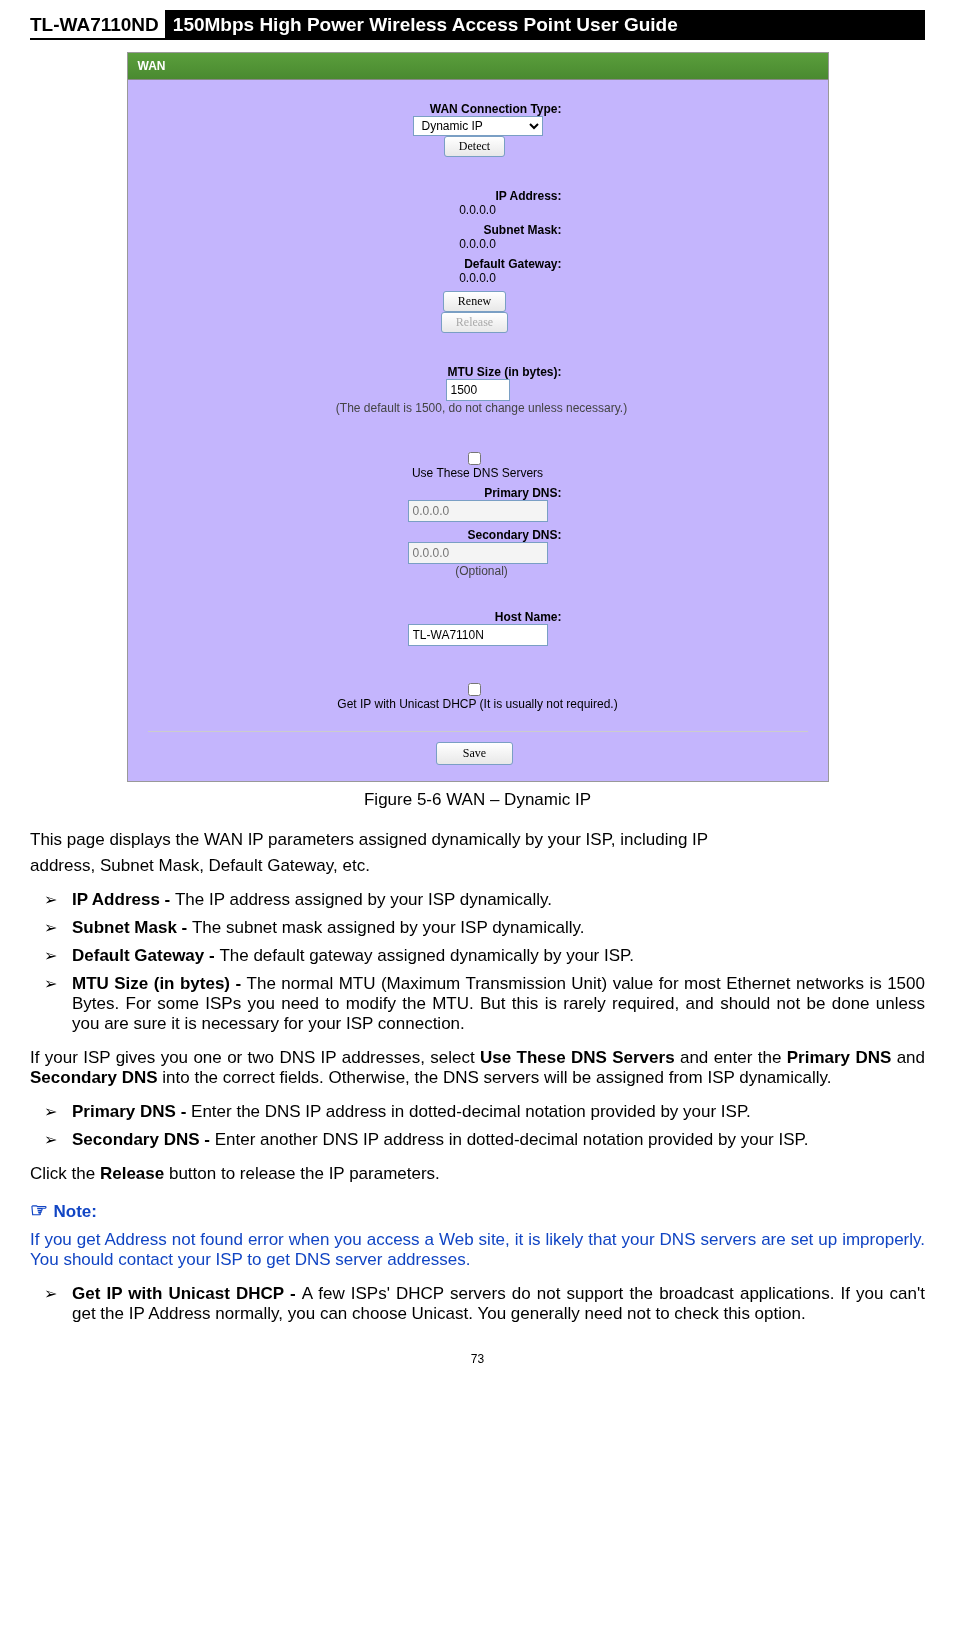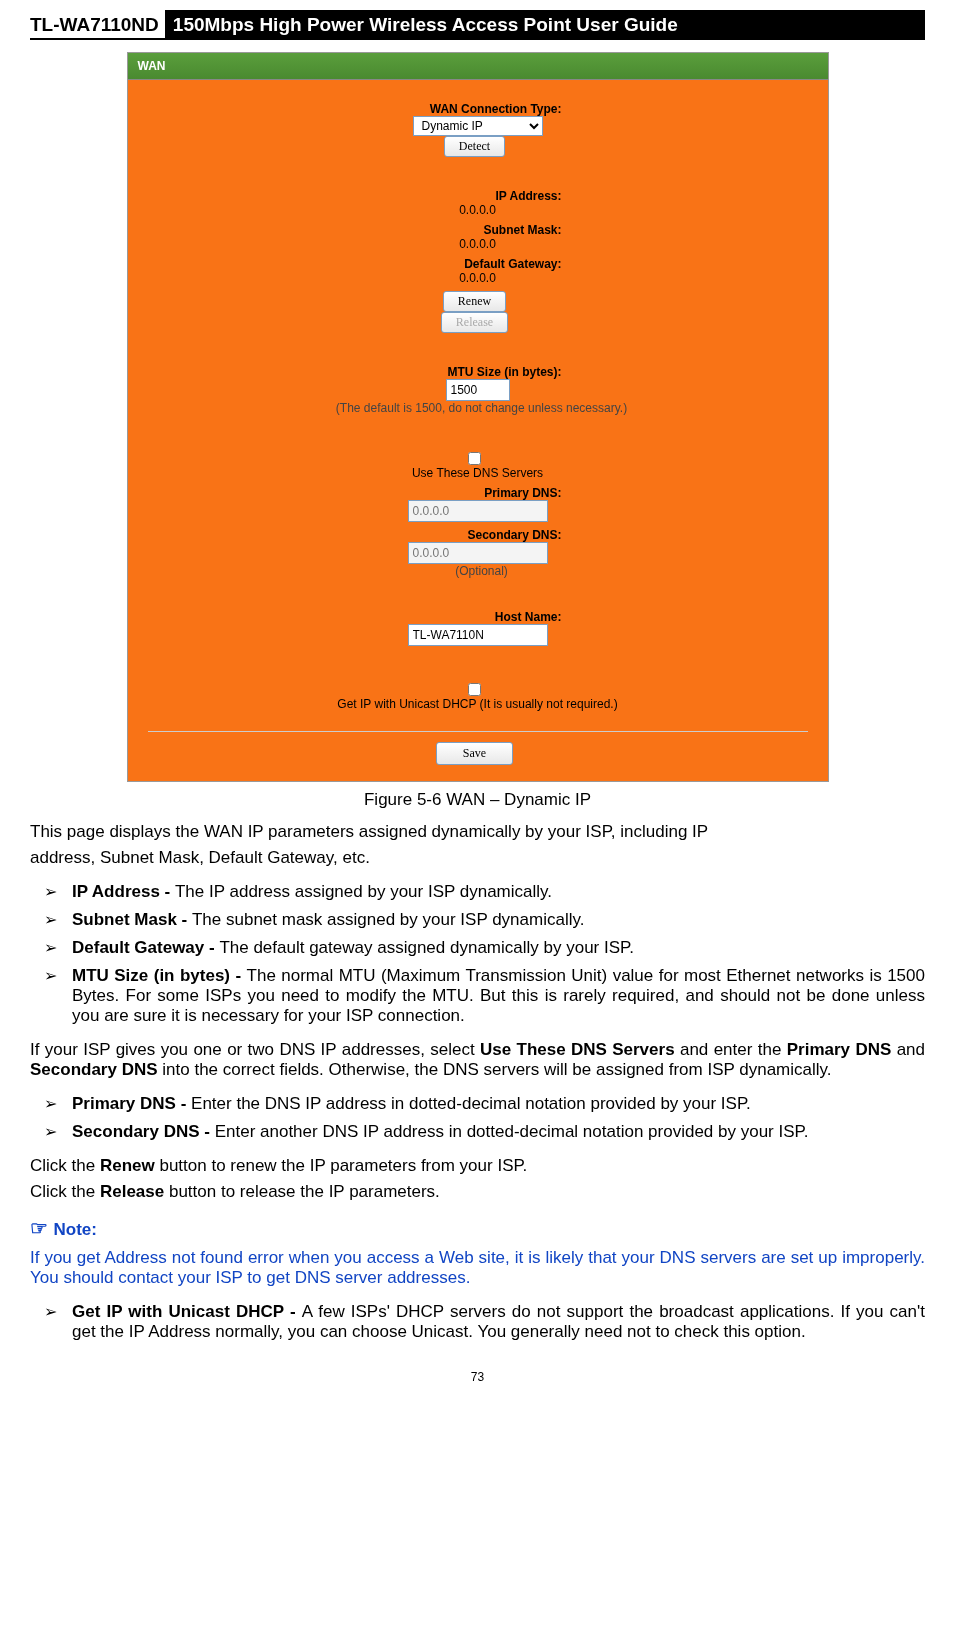--- a/index.html
+++ b/index.html
@@ -1,35 +1,35 @@
 <!DOCTYPE html>
 <html><head>
 <meta charset="utf-8">
 <style>
 body { font-family: Arial, sans-serif; background: #fff; margin: 0; padding: 0; }
 .page { width: 955px; margin: 0 auto; padding: 10px 30px 30px; box-sizing: border-box; }
 .header { display: flex; align-items: stretch; border-bottom: 2px solid #000; margin-bottom: 12px; }
 .header-left { font-weight: bold; font-size: 19px; padding: 4px 6px 2px 0; }
 .header-right { background: #000; color: #fff; font-weight: bold; font-size: 19px; padding: 4px 8px 2px; flex: 1; }
-.screenshot { border: 1px solid #999; margin: 8px auto 8px; width: 700px; background: #f97316; font-size: 12px; }
+.screenshot { border: 1px solid #999; margin: 8px auto 8px; width: 700px; background: #c4b5fd; font-size: 12px; }
 .titlebar { background: linear-gradient(#5a9e3c,#4a8a30); color: #fff; font-weight: bold; padding: 6px 10px; border-bottom: 1px solid #888; }
 .form-area { padding: 16px 20px 16px 20px; }
 .row { display: flex; align-items: center; margin: 6px 0; flex-direction: column; }
 .lbl { width: 180px; text-align: right; font-weight: bold; padding-right: 12px; font-size: 12px; }
 .val { font-size: 12px; }
 .sel { border: 1px solid #7a9fc4; background: #fff; font-size: 12px; padding: 1px 4px; height: 20px; }
 .btn { border: 1px solid #7a9fc4; background: linear-gradient(#fff,#e8e8e8); font-size: 12px; padding: 2px 14px; border-radius: 3px; margin-right: 6px; font-family: Liberation Serif, serif; }
 .btn.dis { color: #aaa; }
 .txtin { border: 1px solid #7a9fc4; font-size: 12px; padding: 1px 4px; height: 18px; }
 .txtin.dis { background: #f4f4f4; color: #999; }
 .hint { font-size: 12px; color: #444; margin-left: 8px; }
 .cb { margin-right: 10px; position: relative; top: 2px; }
 .chart_data-spacer { height: 20px; }
 .savebar { text-align: center; padding-top: 10px; border-top: 1px solid #ccc; margin-top: 20px; }
-.caption { text-align: center; font-size: 17px; margin: 6px 0 12px; }
+.caption { text-align: center; font-size: 17px; margin: 6px 0 20px; }
 .body-text { font-size: 17px; text-align: justify; margin: 6px 0; }
 ul.bullets { list-style: none; padding-left: 14px; margin: 14px 0; }
 ul.bullets li { position: relative; padding-left: 28px; margin: 8px 0; font-size: 17px; text-align: justify; }
 ul.bullets li::before { content: "➢"; position: absolute; left: 0; top: 0; font-size: 16px; }
 .note-head { color: #1145c4; font-weight: bold; font-size: 17px; margin: 14px 0 8px; }
 .note-head::before { content: "☞ "; font-size: 20px; }
 .note-body { color: #1145c4; font-size: 17px; text-align: justify; margin-bottom: 14px; }
 .pagenum { text-align: center; font-size: 12px; margin-top: 28px; }
 b { font-weight: bold; }
 </style>
@@ -129,21 +129,20 @@
     <li><b>MTU Size (in bytes) - </b><span>The normal MTU (Maximum Transmission Unit) value for most Ethernet networks is 1500 Bytes. For some ISPs you need to modify the MTU. But this is rarely required, and should not be done unless you are sure it is necessary for your ISP connection.</span></li>
   </ul>
 
   <div class="body-text"><span>If your ISP gives you one or two DNS IP addresses, select </span><b>Use These DNS Servers</b><span> and enter the </span><b>Primary DNS</b><span> and </span><b>Secondary DNS</b><span> into the correct fields. Otherwise, the DNS servers will be assigned from ISP dynamically.</span></div>
 
   <ul class="bullets">
     <li><b>Primary DNS - </b><span>Enter the DNS IP address in dotted-decimal notation provided by your ISP.</span></li>
     <li><b>Secondary DNS - </b><span>Enter another DNS IP address in dotted-decimal notation provided by your ISP.</span></li>
   </ul>
 
-  <div class="body-text"><span>Click the </span><b>Renew</b><span> button to renew the IP parameters from your ISP.</span></div>
   <div class="body-text"><span>Click the </span><b>Release</b><span> button to release the IP parameters.</span></div>
 
   <div class="note-head">Note:</div>
   <div class="note-body">If you get Address not found error when you access a Web site, it is likely that your DNS servers are set up improperly. You should contact your ISP to get DNS server addresses.</div>
 
   <ul class="bullets">
     <li><b>Get IP with Unicast DHCP - </b><span>A few ISPs' DHCP servers do not support the broadcast applications. If you can't get the IP Address normally, you can choose Unicast. You generally need not to check this option.</span></li>
   </ul>
 
   <div class="pagenum">73</div>

